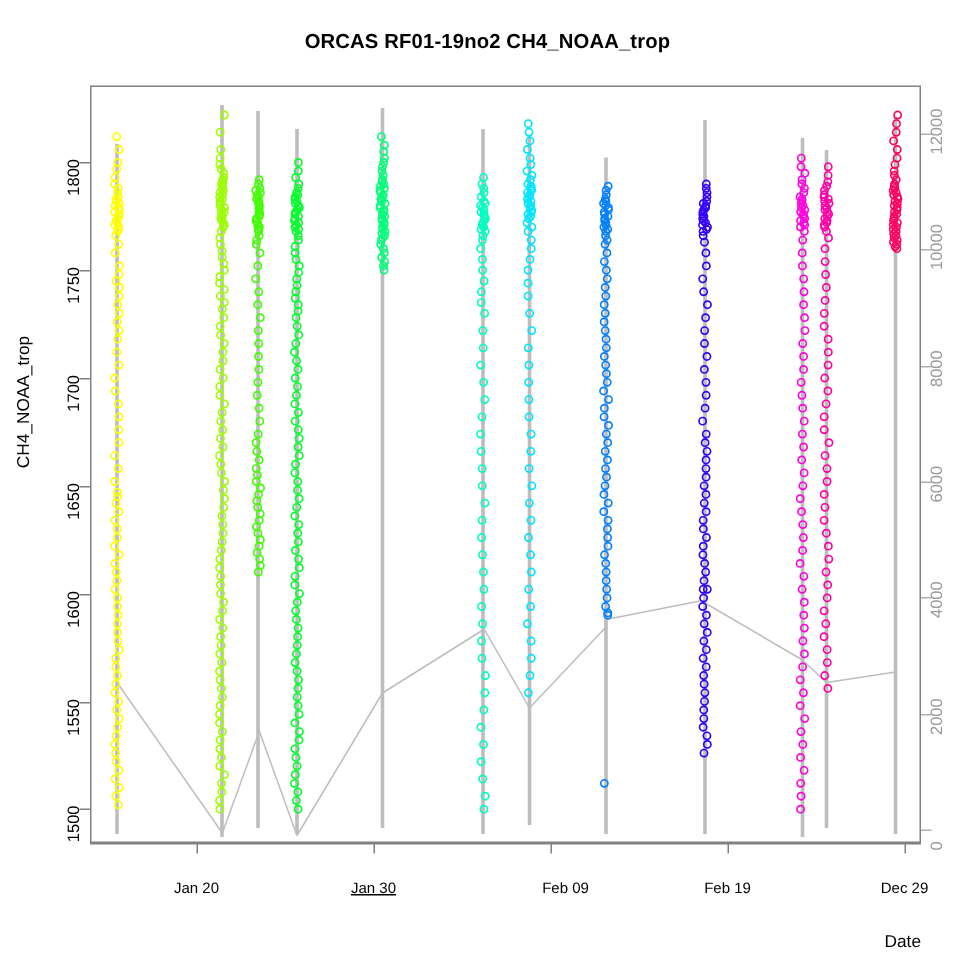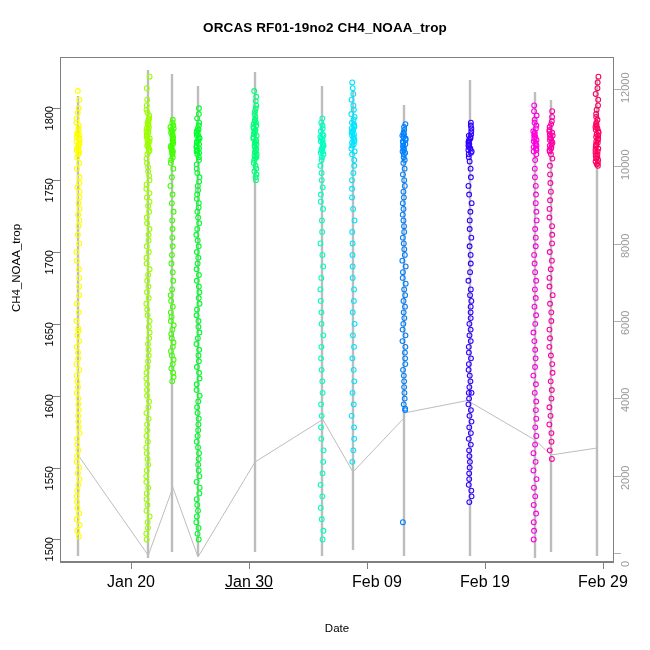--- a/index.html
+++ b/index.html
@@ -124,33 +124,33 @@
   }
   .xtick {
     position: absolute;
     top: 0;
     width: 1px;
     height: 7px;
     background: #808080;
   }
   .xtick-label {
     position: absolute;
-    top: 11px;
-    font-size: 16px;
+    top: 25px;
+    font-size: 10px;
     color: #000;
     text-align: center;
     white-space: nowrap;
     transform: translateX(-50%);
   }
   #xaxis-title {
     position: absolute;
     left: 0;
     top: 60px;
     width: 554px;
-    text-align: center;
+    text-align: right;
     font-size: 11.5px;
     color: #000;
   }
 </style>
 </head>
 <body>
 
 <div id="plot-root">
 
   <div id="chart-title">ORCAS RF01-19no2 CH4_NOAA_trop</div>
@@ -1067,16 +1067,16 @@
     <div id="xaxis-title">Date</div>
   <div class="xtick" style="left: 71px;"></div>
       <div class="xtick-label" style="left: 71px;">Jan 20</div>
       <div class="xtick" style="left: 189px;"></div>
       <div class="xtick-label" style="left: 189px; text-decoration: underline;">Jan 30</div>
       <div class="xtick" style="left: 307px;"></div>
       <div class="xtick-label" style="left: 307px; padding-left: 20px;">Feb 09</div>
       <div class="xtick" style="left: 425px;"></div>
       <div class="xtick-label" style="left: 425px;">Feb 19</div>
       <div class="xtick" style="left: 543px;"></div>
-      <div class="xtick-label" style="left: 543px;">Feb 29</div>
+      <div class="xtick-label" style="left: 543px;">Dec 29</div>
     </div>
 
 </div>
 
 </body></html>

